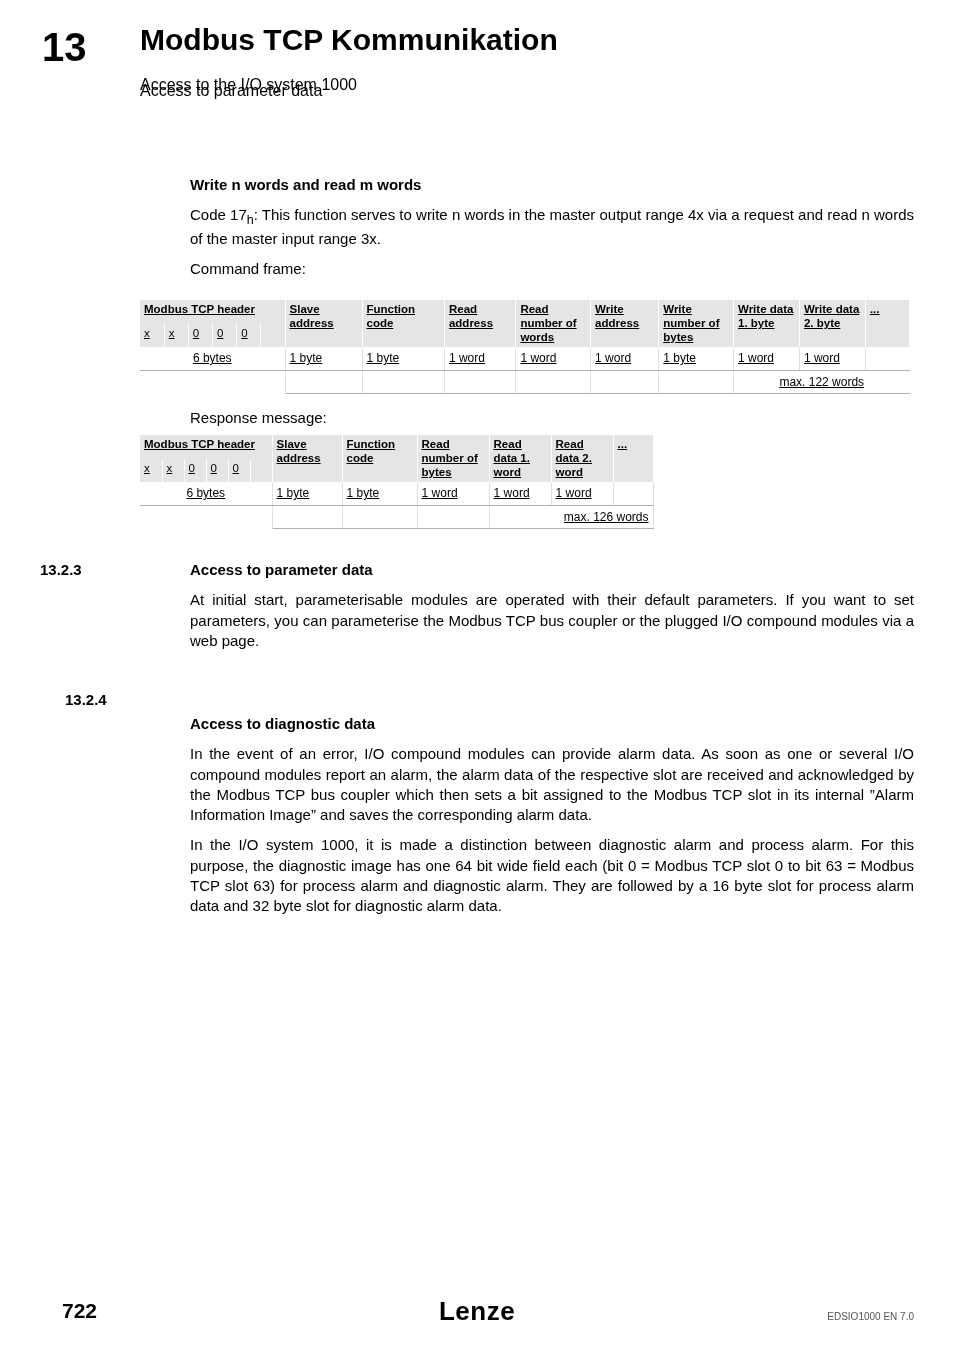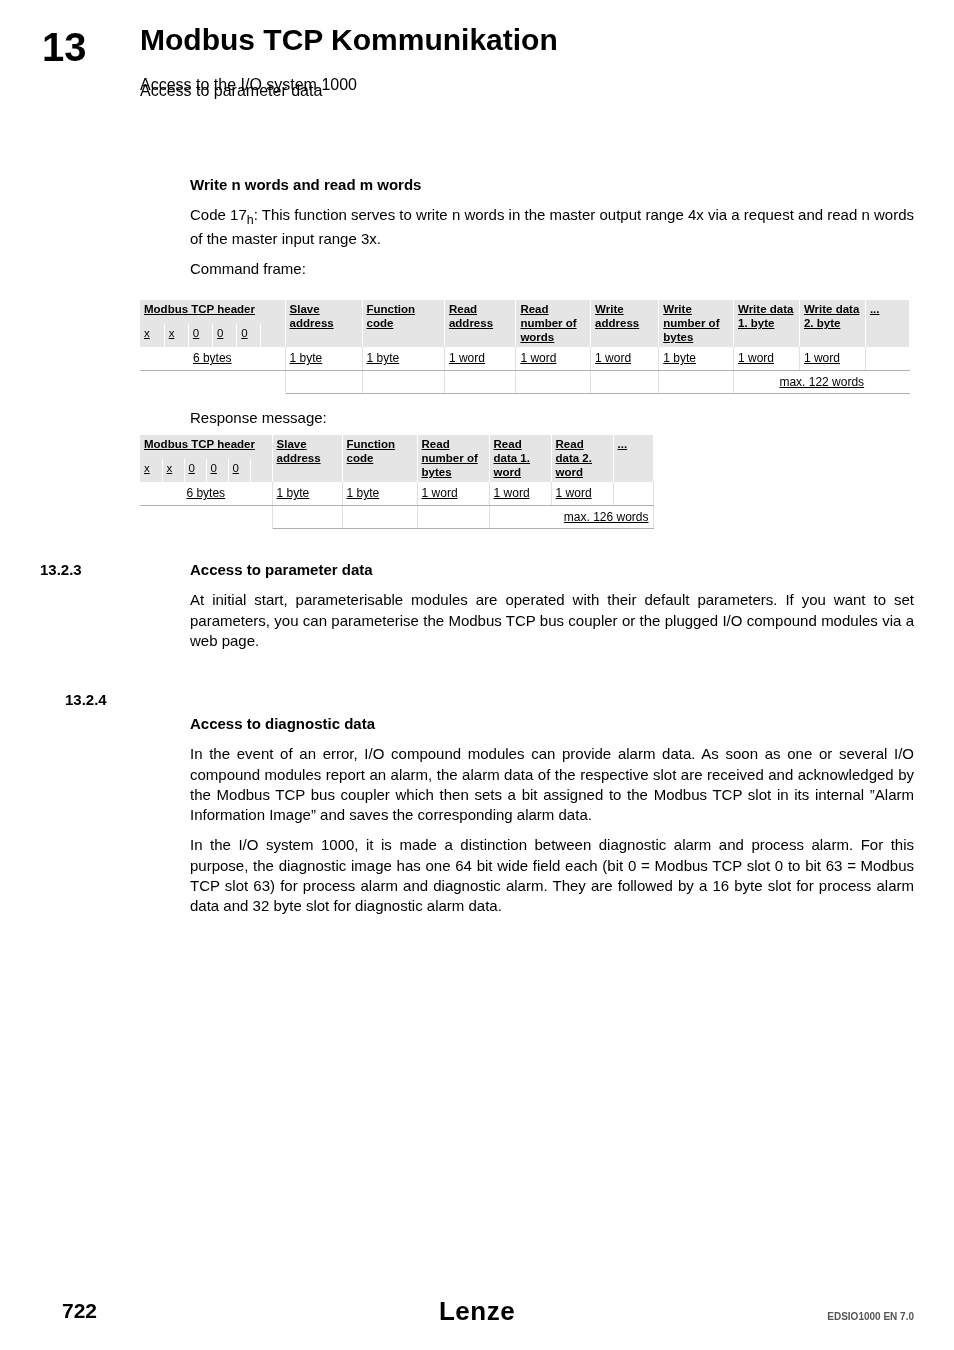--- a/index.html
+++ b/index.html
@@ -99,21 +99,20 @@
     bottom: 0;
     font-weight: 700;
     font-size: 21px;
   }
   .footer .doc-id {
     position: absolute;
     right: 40px;
     bottom: 2px;
     font-size: 10px;
     color: #555;
-    font-weight: bold;
   }
   .footer .logo {
     position: absolute;
     bottom: -4px;
     left: 50%;
     transform: translateX(-50%);
     font-family: Arial, sans-serif;
     font-weight: 900;
     font-size: 26px;
     letter-spacing: 0.5px;

